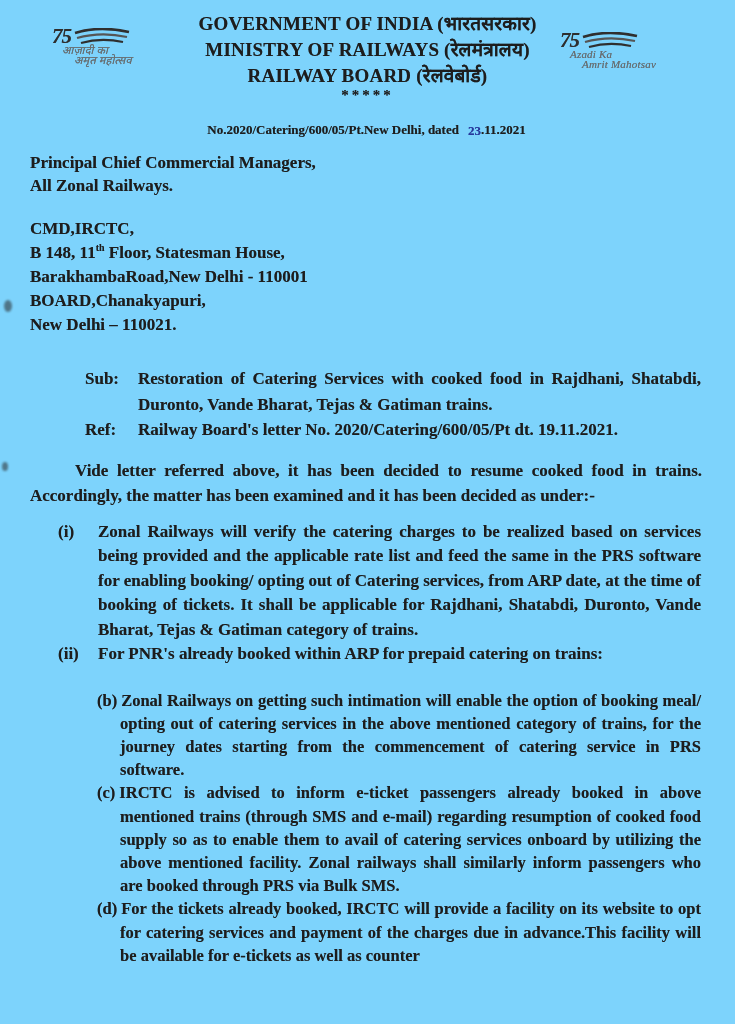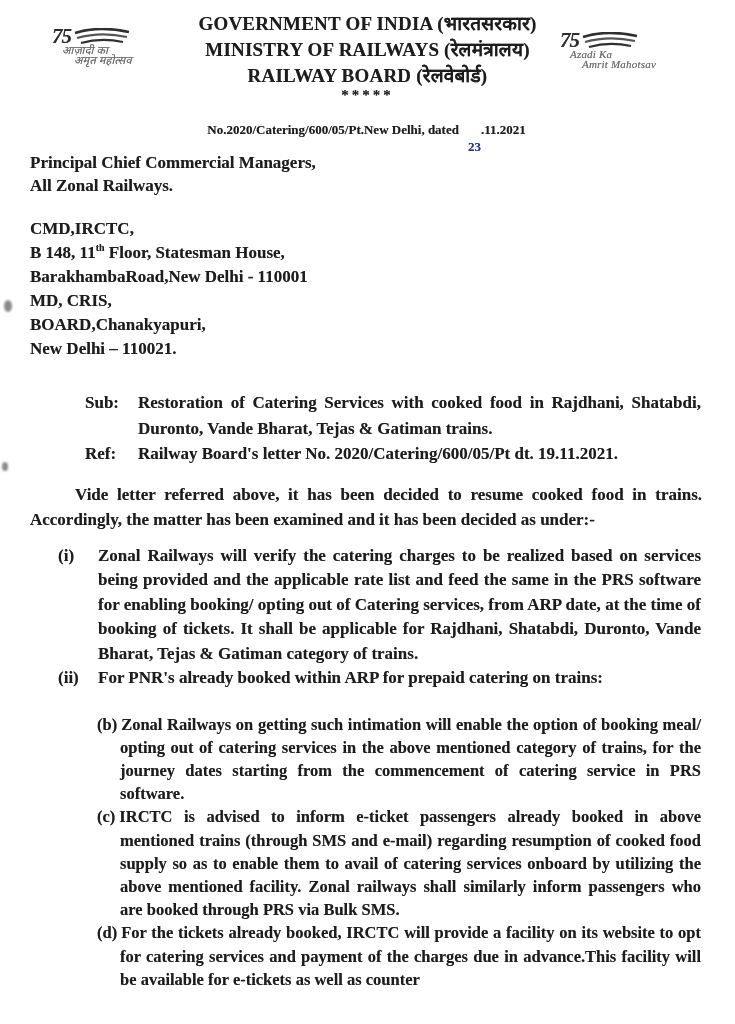--- a/index.html
+++ b/index.html
@@ -1,20 +1,20 @@
 <!DOCTYPE html>
 <html><head>
 <meta charset="utf-8">
 <style>
   html,body{margin:0;padding:0;background:#d8d8d8;}
   .page{
     position:relative;
     width:735px;height:1024px;
     margin:0 auto;
-    background:#ffffff;
+    background:#7dd3fc;
     overflow:hidden;
     font-family:"Liberation Serif","DejaVu Serif",serif;
     font-weight:700;
     color:#1d1d1d;
     text-shadow:0 0 0.6px rgba(40,40,40,.55);
   }
   
   .header{position:relative;padding-top:11px;text-align:center;height:99px;}
   .hline{font-size:19px;line-height:26px;letter-spacing:.2px;}
   .stars{font-size:15px;line-height:14px;letter-spacing:3px;margin-top:-1px;}
@@ -23,21 +23,21 @@
   .logo-right{left:560px;top:30px;}
   .logo-mark{display:flex;align-items:flex-start;}
   .logo75{font-style:italic;font-size:21px;line-height:20px;color:#2e2e2e;letter-spacing:-1px;}
   .swoosh{margin-left:2px;margin-top:2px;}
   .logo-cap{font-size:11px;line-height:9.5px;color:#6e6e6e;font-weight:400;
             font-style:italic;padding-left:10px;letter-spacing:.2px;}
   .logo-cap .cap2{padding-left:12px;display:block;}
   
   .refrow{display:flex;justify-content:center;padding:7px 22px 0 20px;
           font-size:13px;line-height:25px;}
-  .date-day{color:#27389b;margin-left:9px;position:relative;top:17px;text-shadow:0 0 .6px rgba(39,56,155,.6);}
+  .date-day{color:#27389b;margin-left:9px;position:relative;top:1px;text-shadow:0 0 .6px rgba(39,56,155,.6);}
   
   .addressee{padding:9px 0 0 30px;font-size:17px;line-height:23px;}
   
   .recipients{display:flex;padding:20px 0 0 30px;font-size:17px;line-height:24px;flex-direction:column;}
   .rec-left{width:370px;}
   .rec-right{flex:1;}
   sup{font-size:10px;line-height:0;}
   
   .subref{margin:29px 34px 0 85px;font-size:17px;line-height:25.5px;}
   .sr-row{display:flex;}
@@ -112,21 +112,20 @@
     <div>All Zonal Railways.</div>
   </div>
 
   <div class="recipients">
     <div class="rec-left">
       <div>CMD,IRCTC,</div>
       <div><span>B 148, 11</span><sup>th</sup><span> Floor, Statesman House,</span></div>
       <div>BarakhambaRoad,New Delhi - 110001</div>
     </div>
     <div class="rec-right">
-      <div>MD, CRIS,</div>
       <div>BOARD,Chanakyapuri,</div>
       <div>New Delhi – 110021.</div>
     </div>
   </div>
 
   <div class="subref">
     <div class="sr-row">
       <span class="sr-label">Sub:</span>
       <span class="sr-text">Restoration of Catering Services with cooked food in Rajdhani, Shatabdi, Duronto, Vande Bharat, Tejas &amp; Gatiman trains.</span>
     </div>

